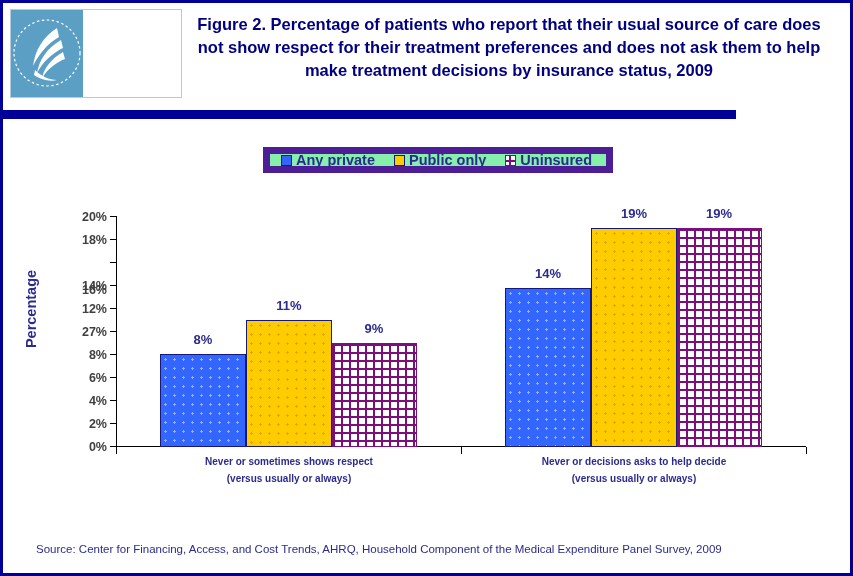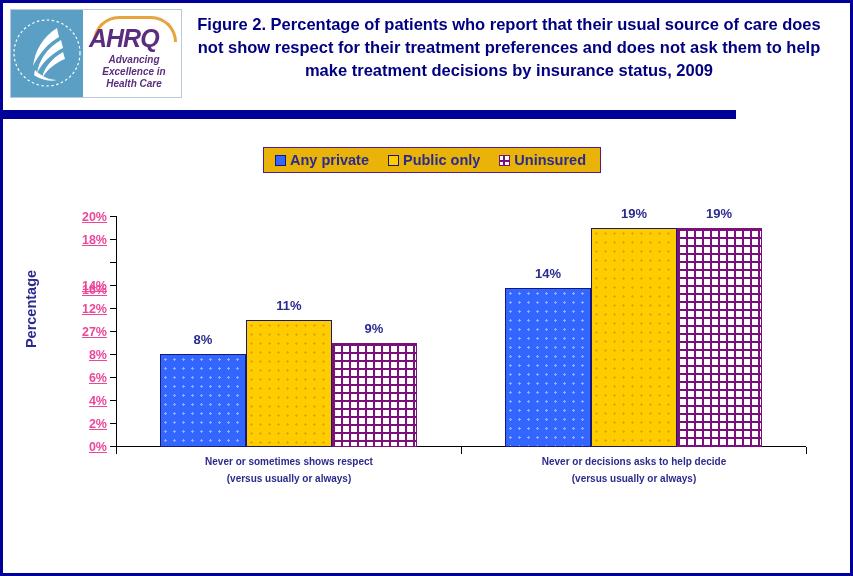--- a/index.html
+++ b/index.html
@@ -109,22 +109,22 @@
     height: 9px;
     background: #000099;
   }
 
   
   #legend {
     position: absolute;
     left: 260px;
     top: 144px;
     height: 26px;
-    border: 1px solid #4c1d95;
-    background: #eab308;
+    border: 7px solid #4c1d95;
+    background: #86efac;
     display: flex;
     align-items: center;
     padding: 0 11px;
     box-sizing: border-box;
   }
   .legend-item {
     display: flex;
     align-items: center;
     margin-right: 19px;
   }
@@ -193,22 +193,21 @@
     color: #2b2b8f;
     letter-spacing: 0px;
   }
 
   .y-tick-label {
     position: absolute;
     width: 42px;
     text-align: right;
     font-size: 12.5px;
     font-weight: bold;
-    color: #ec4899;
-    text-decoration: underline;
+    color: #404040;
   }
   .y-tick-mark {
     position: absolute;
     width: 6px;
     height: 1px;
     background: #000000;
     left: 107px;
   }
 
   #axis-vertical {
@@ -310,29 +309,20 @@
 
     <div id="logo-block">
       <div id="hhs-seal">
         <svg width="72" height="87" viewBox="0 0 72 87" aria-hidden="true">
           <circle cx="36" cy="43" r="33" fill="none" stroke="#ffffff" stroke-width="1.2" stroke-dasharray="2.5 2.5"></circle>
           <path d="M46 18 C32 27, 24 40, 22 56 C28 44, 36 34, 48 27 Z" fill="#ffffff"></path>
           <path d="M50 30 C36 38, 28 50, 26 63 C32 52, 40 44, 52 38 Z" fill="#ffffff"></path>
           <path d="M52 42 C40 49, 33 58, 31 68 C37 59, 44 53, 54 49 Z" fill="#ffffff"></path>
           <path d="M24 60 C30 66, 38 70, 46 70 C38 72, 29 69, 23 65 Z" fill="#ffffff"></path>
         </svg>
-      </div>
-      <div id="ahrq-mark">
-        <div id="ahrq-arc"></div>
-        <div id="ahrq-word">AHRQ</div>
-        <div id="ahrq-tagline">
-          <div>Advancing</div>
-          <div>Excellence in</div>
-          <div>Health Care</div>
-        </div>
       </div>
     </div>
 
     <div id="figure-title">Figure 2. Percentage of patients who report that their usual source of care does not show respect for their treatment preferences and does not ask them to help make treatment decisions by insurance status, 2009</div>
   </div>
 
   <div id="header-rule"></div>
 
   <div id="legend">
     <div class="legend-item">
@@ -403,14 +393,15 @@
     <div class="cat-label" style="left:136px; top:450px;">
       <div>Never or sometimes shows respect</div>
       <div>(versus usually or always)</div>
     </div>
     <div class="cat-label" style="left:481px; top:450px;">
       <div>Never or decisions asks to help decide</div>
       <div>(versus usually or always)</div>
     </div>
   </div>
 
+  <div id="source-note">Source: Center for Financing, Access, and Cost Trends, AHRQ,  Household Component of the Medical Expenditure Panel Survey,  2009</div>
 
 </div>
 
 </body></html>

